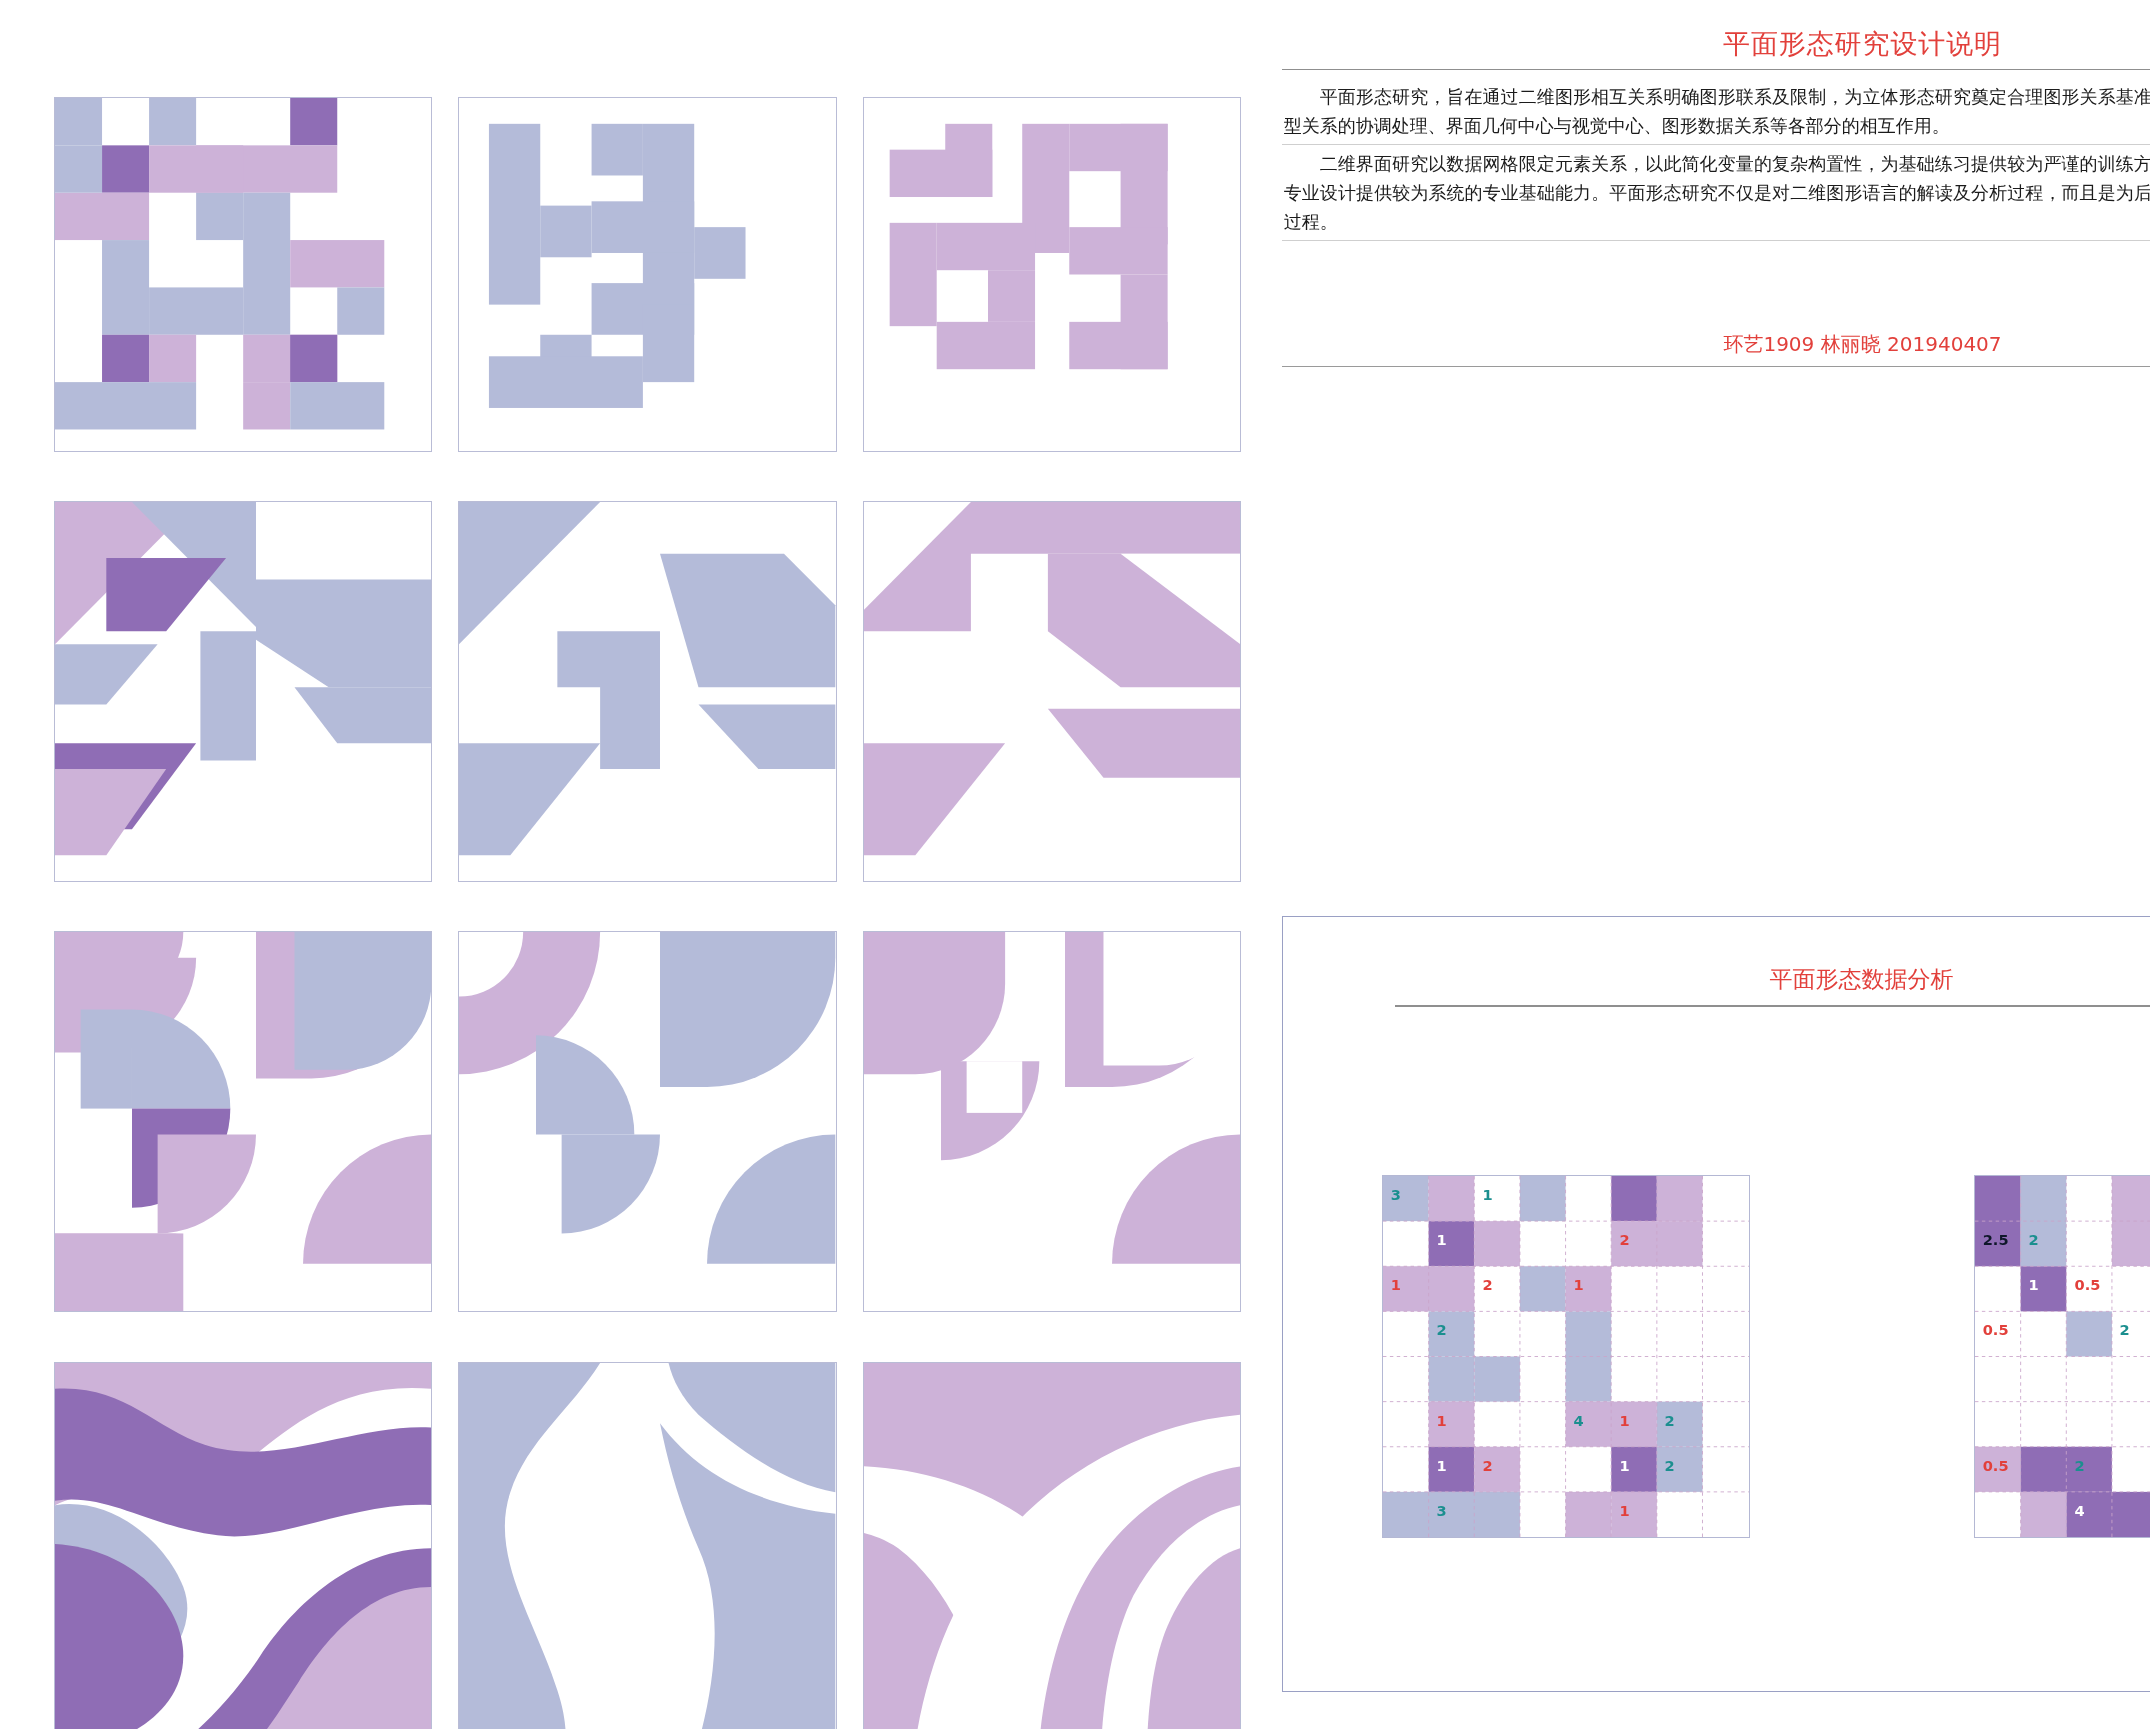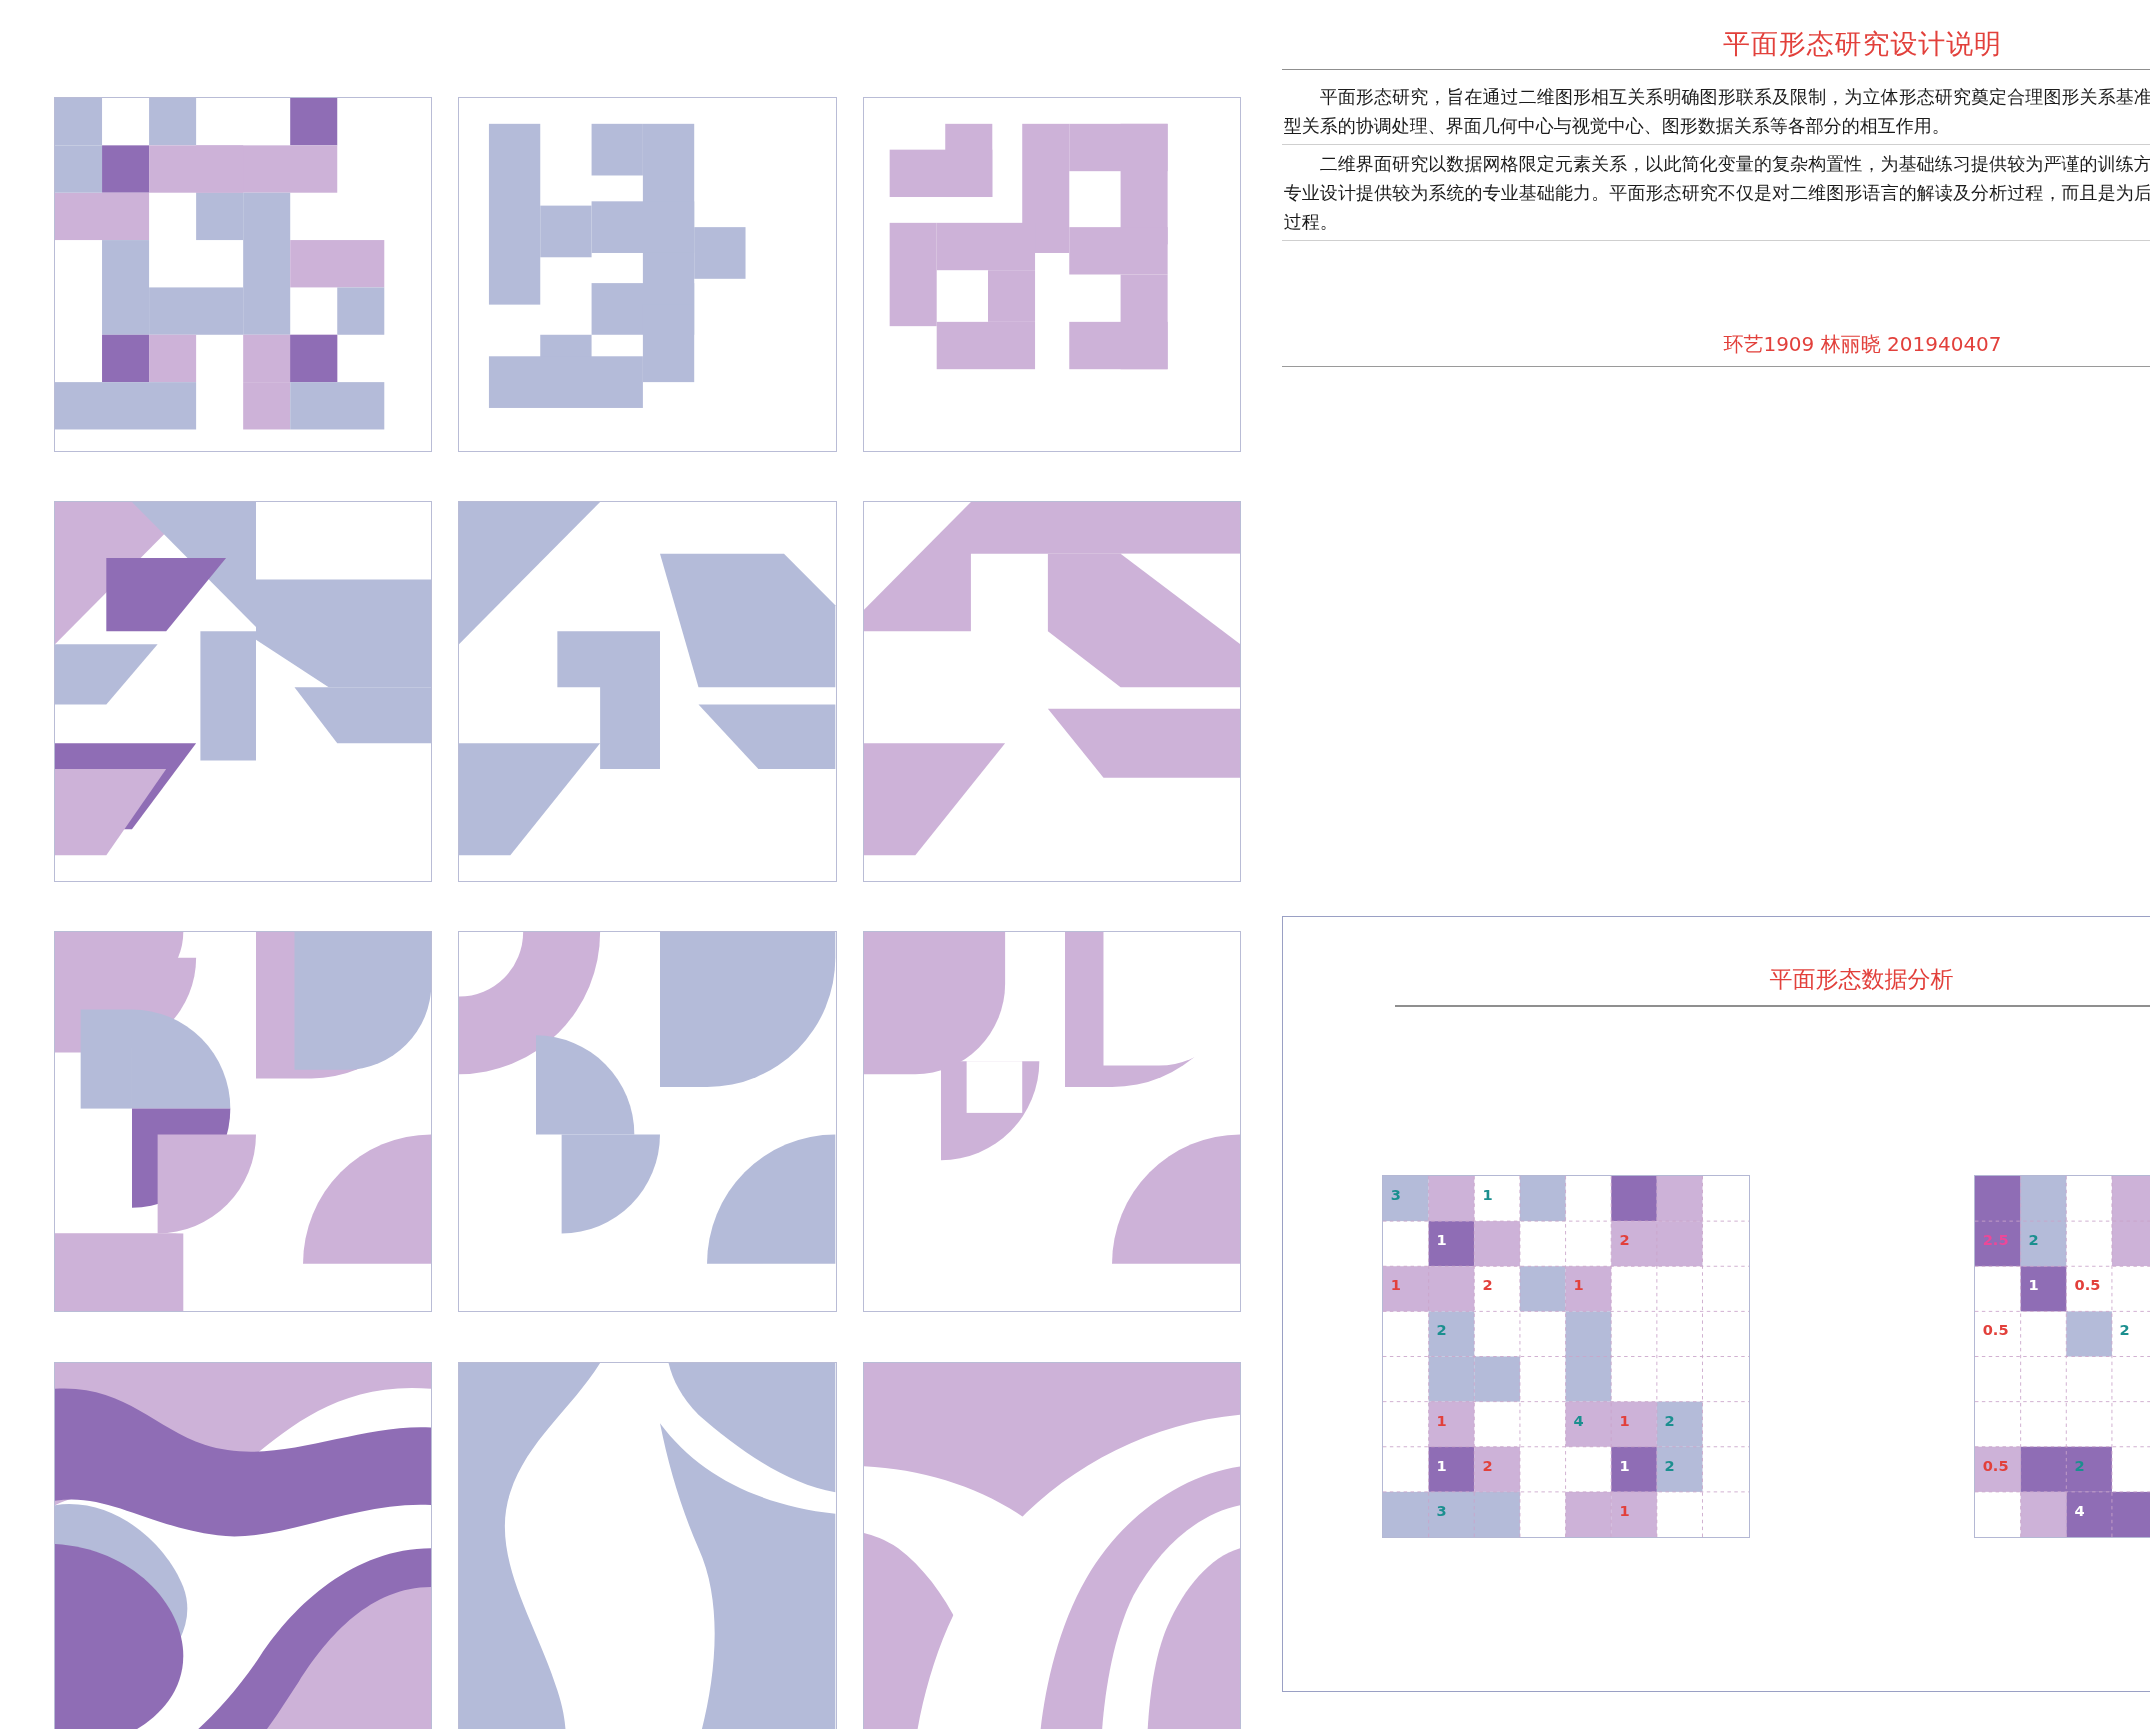--- a/index.html
+++ b/index.html
@@ -370,21 +370,21 @@
             <line x1="0" y1="735" x2="850" y2="735"></line>
             <line x1="106" y1="0" x2="106" y2="840"></line>
               <line x1="212" y1="0" x2="212" y2="840"></line>
             <line x1="318" y1="0" x2="318" y2="840"></line>
               <line x1="424" y1="0" x2="424" y2="840"></line>
             <line x1="530" y1="0" x2="530" y2="840"></line>
               <line x1="636" y1="0" x2="636" y2="840"></line>
             <line x1="742" y1="0" x2="742" y2="840"></line>
           </g>
         </svg>
-      <span class="mnum" style="color: #ec4899; left: 8.2px; top: 55px;">2.5</span>
+      <span class="mnum" style="color: #0f172a; left: 8.2px; top: 55px;">2.5</span>
           <span class="mnum" style="color: rgb(27, 143, 143); left: 54px; top: 55px;">2</span>
           <span class="mnum" style="color: rgb(255, 255, 255); left: 54px; top: 100px;">1</span>
           <span class="mnum" style="color: rgb(226, 64, 59); left: 100px; top: 100px;">0.5</span>
           <span class="mnum" style="color: rgb(226, 64, 59); left: 8.2px; top: 145px;">0.5</span>
           <span class="mnum" style="color: rgb(27, 143, 143); left: 145px; top: 145px;">2</span>
           <span class="mnum" style="color: rgb(226, 64, 59); left: 8.2px; top: 281px;">0.5</span>
           <span class="mnum" style="color: rgb(27, 143, 143); left: 100px; top: 281px;">2</span>
           <span class="mnum" style="color: rgb(255, 255, 255); left: 100px; top: 326px;">4</span>
         </div>
 

